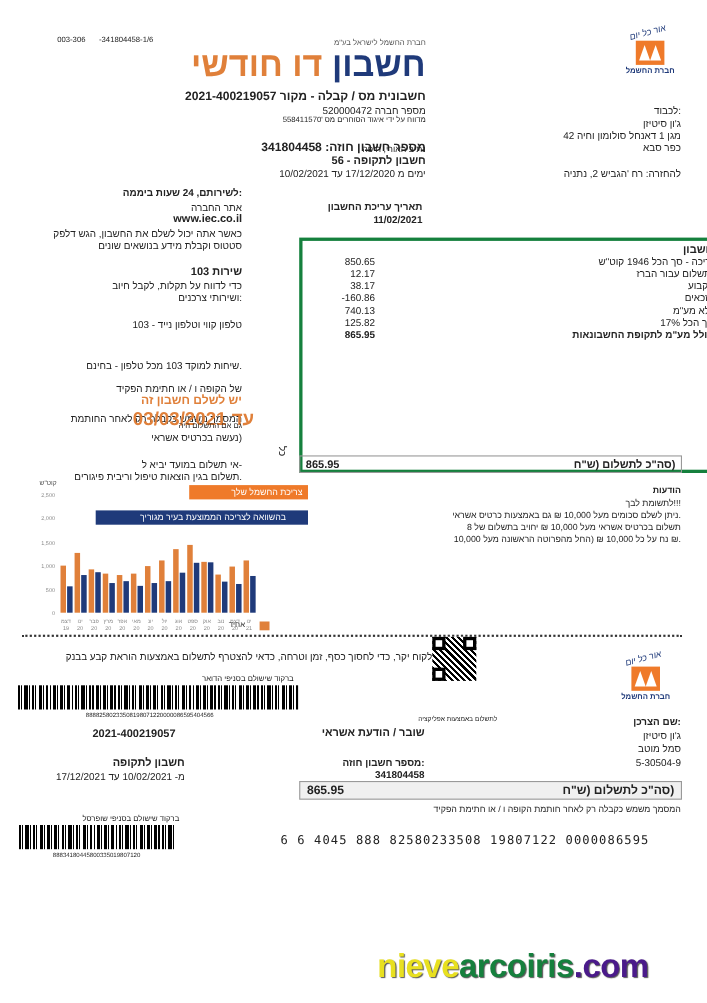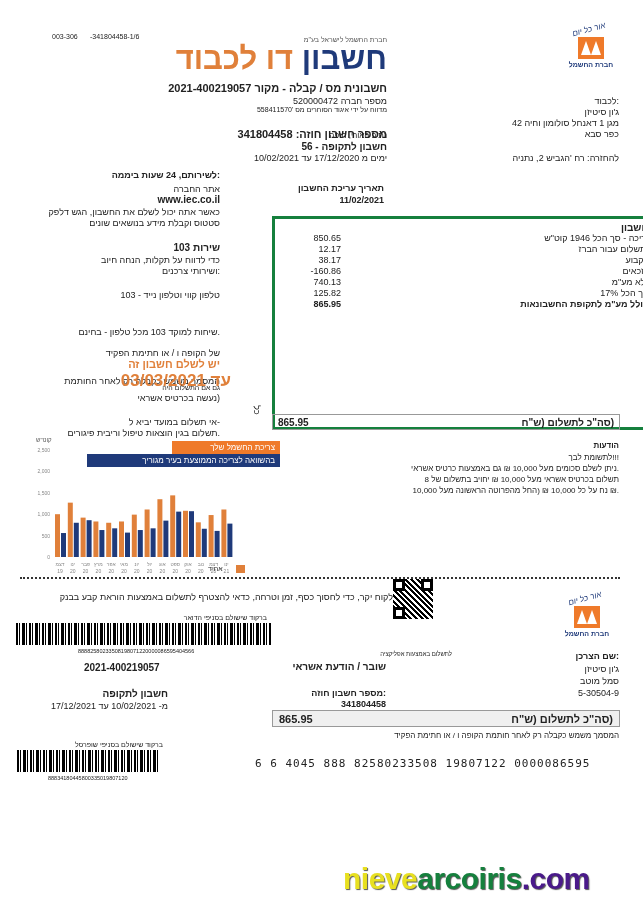--- a/index.html
+++ b/index.html
@@ -16,21 +16,21 @@
   .logo-sq::before, .logo-sq::after { content: ""; position: absolute; top: 4px; width: 0; height: 0; border-left: 5px solid transparent; border-right: 5px solid transparent; border-bottom: 14px solid #fff; }
   .logo-sq::before { left: 3px; }
   .logo-sq::after { left: 13px; }
   .logo-script { position: absolute; left: 6px; top: 2px; font-size: 8px; color: #1f3a7a; font-style: italic; transform: rotate(-15deg); }
   .logo-name { position: absolute; left: 0; top: 38px; width: 50px; text-align: center; font-size: 7px; color: #1f3a7a; font-weight: bold; }
   .summary-box { position: absolute; left: 272px; top: 216px; width: 409px; height: 214px; border: 3px solid #15803d; }
   .sum-row { display: flex; justify-content: space-between; direction: rtl; font-size: 9px; line-height: 11px; padding: 0 6px; }
   .sum-row .val { direction: ltr; width: 60px; text-align: right; }
   .total-bar { position: absolute; left: 272px; top: 414px; width: 348px; height: 16px; border: 1px solid #999; display: flex; justify-content: space-between; align-items: center; padding: 0 5px; direction: rtl; font-weight: bold; font-size: 10px; }
   .legend-orange { position: absolute; left: 172px; top: 441px; width: 108px; height: 13px; background: #ef7a2a; color: #fff; font-size: 8px; direction: rtl; padding-right: 5px; line-height: 13px; }
-  .legend-navy { position: absolute; left: 87px; top: 454px; width: 193px; height: 13px; background: #1f3a7a; color: #fff; font-size: 8px; direction: rtl; padding-right: 5px; line-height: 13px; }
+  .legend-navy { position: absolute; left: 87px; top: 464px; width: 193px; height: 13px; background: #1f3a7a; color: #fff; font-size: 8px; direction: rtl; padding-right: 20px; line-height: 13px; }
   .chart { position: absolute; left: 30px; top: 440px; width: 240px; height: 140px; }
   .dots { position: absolute; left: 20px; width: 600px; border-top: 2px dotted #333; }
   .barcode { position: absolute; background: repeating-linear-gradient(90deg, #000 0 2px, #fff 2px 3px, #000 3px 4px, #fff 4px 6px, #000 6px 9px, #fff 9px 10px, #000 10px 11px, #fff 11px 13px); }
   .qr { position: absolute; left: 393px; top: 579px; width: 40px; height: 40px; background:
       linear-gradient(#000,#000) 0 0/12px 12px no-repeat,
       linear-gradient(#000,#000) 28px 0/12px 12px no-repeat,
       linear-gradient(#000,#000) 0 28px/12px 12px no-repeat,
       repeating-linear-gradient(45deg, #000 0 2px, #fff 2px 4px),
       #fff; }
   .qr::after { content:""; position:absolute; left:3px; top:3px; width:6px; height:6px; background:#fff; box-shadow: 28px 0 0 #fff, 0 28px 0 #fff; }
@@ -40,21 +40,21 @@
 </style>
 </head>
 <body>
 
 <div class="abs small" style="left:52px;top:33px;">003-306</div>
 <div class="abs small" style="left:90px;top:33px;">-341804458-1/6</div>
 
 <div class="abs rtl small" style="right:256px;top:36px;color:#555;">חברת החשמל לישראל בע"מ</div>
 <div class="abs rtl" style="right:256px;top:42px;font-size:31px;font-weight:900;line-height:34px;white-space:nowrap;">
   <span class="navy">חשבון</span>
-  <span class="orange">דו לכבוד</span>
+  <span class="orange">דו חודשי</span>
 </div>
 
 <div class="logo-box" style="left:566px;top:23px;">
   <span class="logo-script">אור כל יום</span>
   <div class="logo-sq"></div>
   <span class="logo-name">חברת החשמל</span>
 </div>
 
 <div class="abs rtl" style="right:256px;top:82px;font-size:11px;font-weight:bold;">חשבונית מס / קבלה - מקור 2021-400219057</div>
 <div class="abs rtl mid" style="right:256px;top:95px;">מספר חברה 520000472</div>
@@ -69,21 +69,21 @@
 <div class="abs rtl mid" style="right:24px;top:117px;">מגן 1 דאנחל סולומון וחיה 42</div>
 <div class="abs rtl mid" style="right:24px;top:128px;">כפר סבא</div>
 <div class="abs rtl mid" style="right:24px;top:152px;">להחזרה: רח 'הגביש 2, נתניה</div>
 
 <div class="abs rtl b" style="right:423px;top:170px;font-size:9px;">:לשירותם, 24 שעות ביממה</div>
 <div class="abs rtl mid" style="right:423px;top:183px;">אתר החברה</div>
 <div class="abs rtl b" style="right:423px;top:194px;font-size:10px;">www.iec.co.il</div>
 <div class="abs rtl mid" style="right:423px;top:206px;">כאשר אתה יכול לשלם את החשבון, הגש דלפק</div>
 <div class="abs rtl mid" style="right:423px;top:217px;">סטטוס וקבלת מידע בנושאים שונים</div>
 <div class="abs rtl b" style="right:423px;top:242px;font-size:10px;">שירות 103</div>
-<div class="abs rtl mid" style="right:423px;top:254px;">כדי לדווח על תקלות, הנחה חיוב</div>
+<div class="abs rtl mid" style="right:423px;top:254px;">כדי לדווח על תקלות, לקבל חיוב</div>
 <div class="abs rtl mid" style="right:423px;top:265px;">:ושירותי צרכנים</div>
 <div class="abs rtl mid" style="right:423px;top:289px;">טלפון קווי וטלפון נייד - 103</div>
 <div class="abs rtl mid" style="right:423px;top:326px;">.שיחות למוקד 103 מכל טלפון - בחינם</div>
 <div class="abs rtl mid" style="right:423px;top:335px;margin-top:40px;">המסמך משמש כקבלה רק לאחר החותמת</div>
 <div class="abs rtl mid" style="right:423px;top:347px;">של הקופה ו / או חתימת הפקיד</div>
 <div class="abs rtl b orange" style="right:423px;top:358px;font-size:11px;">יש לשלם חשבון זה</div>
 <div class="abs rtl b orange" style="right:412px;top:371px;font-size:17px;">עד 03/03/2021</div>
 <div class="abs rtl small" style="right:423px;top:384px;">גם אם התשלום היה</div>
 <div class="abs rtl mid" style="right:423px;top:392px;">(נעשה בכרטיס אשראי</div>
 <div class="abs rtl mid" style="right:423px;top:416px;">-אי תשלום במועד יביא ל</div>

